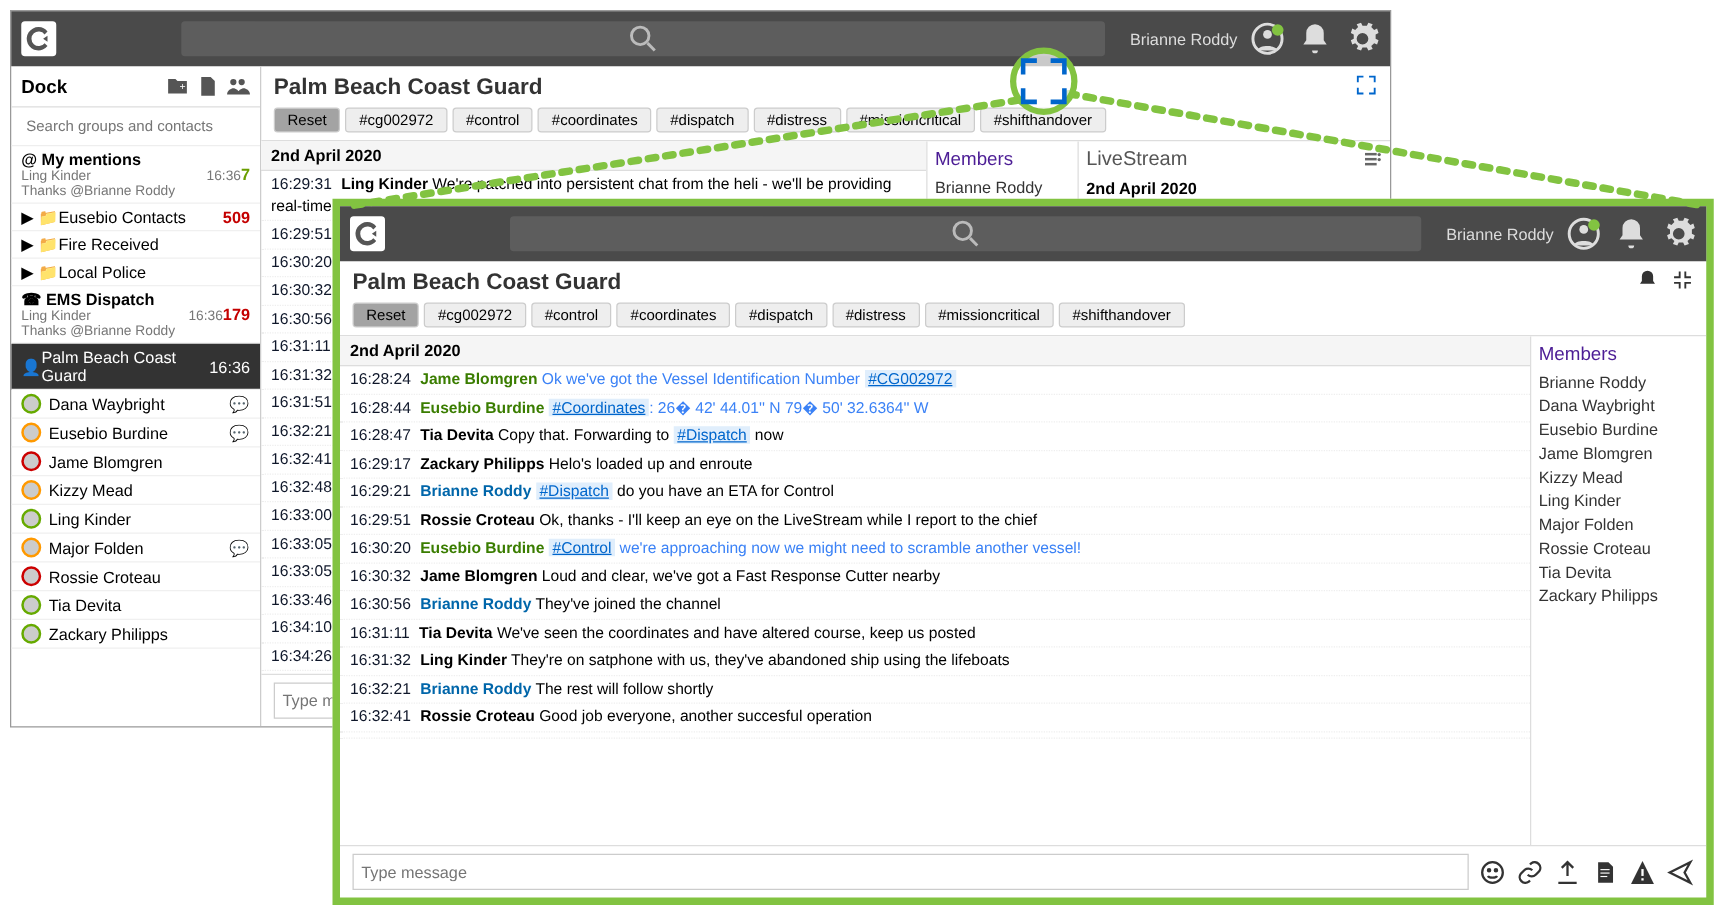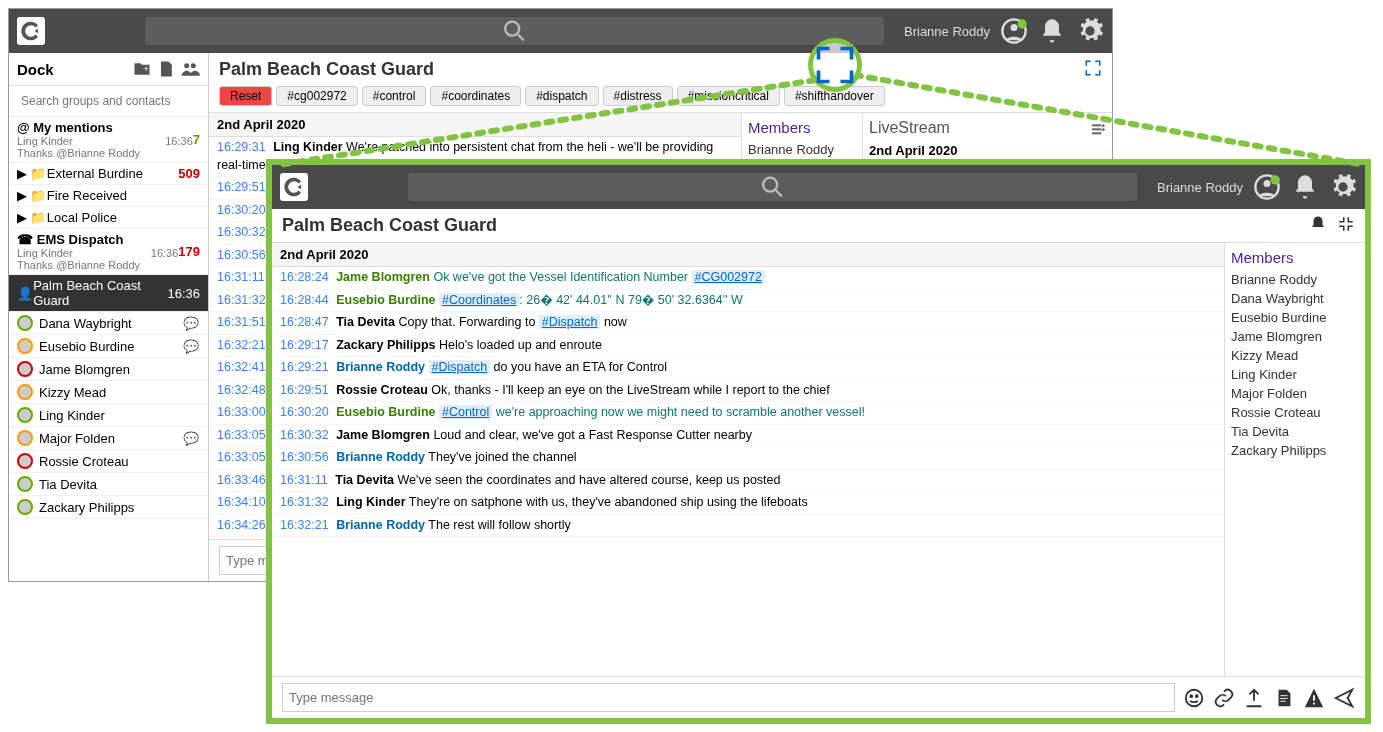--- a/index.html
+++ b/index.html
@@ -25,37 +25,37 @@
 .dock-item .sub{font-size:11px;color:#777}
 .dock-item .avatar{width:16px;height:16px;border-radius:50%;background:#ccc;margin-right:6px;border:2px solid}
 .cnt-green{color:#6a9e00}
 .cnt-red{color:#c40000}
 .chat-area{flex:1;display:flex;flex-direction:column;overflow:hidden}
 .chat-h{padding:6px 10px;border-bottom:1px solid #ddd}
 .chat-h .title{font-size:18px;font-weight:600;color:#333;display:inline-block}
 .chat-h .icons{float:right;display:flex;gap:10px;color:#444}
 .tags{margin-top:6px}
 .tag{display:inline-block;padding:2px 10px;background:#eee;border:1px solid #ccc;border-radius:3px;font-size:12px;margin-right:4px;cursor:pointer}
-.tag.reset{background:#ef4444}
+.tag.reset{background:#a3a3a3}
 .chat-body{flex:1;display:flex;overflow:hidden}
 .msgs{flex:1;overflow-y:auto;font-size:12.5px;border-right:1px solid #ddd}
 .date-h{padding:4px 8px;font-weight:600;background:#f5f5f5;border-bottom:1px solid #ddd;font-size:13px}
 .msg{padding:2px 8px;line-height:1.4;border-bottom:1px dotted #eee}
-.msg .time{color:#3b82f6;margin-right:4px}
+.msg .time{color:#0f172a;margin-right:4px}
 .msg .author{font-weight:600}
 .msg .au-green{color:#3a7d00}
 .msg .au-blue{color:#0066aa}
-.msg .txt-red{color:#0f766e}
+.msg .txt-red{color:#3b82f6}
 .hashtag{color:#0066cc;text-decoration:underline;background:#e0eefc;padding:0 3px}
 .members{width:120px;padding:6px;font-size:13px}
 .members.wide{width:140px}
 .members .t{font-size:15px;color:#4c1d95;margin-bottom:4px}
 .members .m{padding:2px 0;color:#333}
 .livestream{width:250px;border-left:1px solid #ddd;padding:6px;font-size:12px}
-.livestream .t{font-size:16px;color:#555;margin-bottom:4px;display:flex;align-items:flex-end}
+.livestream .t{font-size:16px;color:#555;margin-bottom:4px;display:flex;align-items:flex-start}
 .livestream .lsic{margin-left:auto;width:16px;height:16px}
 .msg-input{border-top:1px solid #ddd;padding:6px 10px;display:flex;align-items:center}
 .msg-input input{flex:1;border:1px solid #ccc;padding:6px;font-size:13px;outline:none;color:#999}
 .msg-input .ic{width:22px;height:22px;margin-left:8px;cursor:pointer;color:#444}
 .expand-circle{position:absolute;left:808px;top:38px;width:54px;height:54px;border:5px solid #82c341;border-radius:50%;z-index:20;background:rgba(255,255,255,0.7);display:flex;align-items:center;justify-content:center}
 svg{width:100%;height:100%}
 .dotline-path{position:absolute;z-index:15;pointer-events:none}
 .dotline-path line{stroke:#82c341;stroke-width:6;stroke-dasharray:6 8;stroke-linecap:round}
 </style>
 </head>
@@ -117,21 +117,21 @@
         <div style="flex:1">
           <div><b>@ My mentions</b></div>
           <div class="sub"><span>Ling Kinder</span> <span style="float:right">16:36</span></div>
           <div class="sub">Thanks @Brianne Roddy</div>
         </div>
         <span class="count cnt-green">7</span>
       </div>
       <div id="dock-folders">
           <div class="dock-item">
             <span>▶ 📁 </span>
-            <span class="label">External Burdine</span>
+            <span class="label">Eusebio Contacts</span>
             <span class="count cnt-red">509</span>
           </div>
           <div class="dock-item">
             <span>▶ 📁 </span>
             <span class="label">Fire Received</span>
           </div>
           <div class="dock-item">
             <span>▶ 📁 </span>
             <span class="label">Local Police</span>
           </div>
@@ -307,37 +307,39 @@
     <div class="chat-h">
       <span class="title">Palm Beach Coast Guard</span>
       <span class="icons">
         <span style="width:18px;height:18px;display:inline-block"><svg viewBox="0 0 24 24" fill="#333">
               <path d="M12 2a6 6 0 0 0-6 6v5l-2 3h16l-2-3V8a6 6 0 0 0-6-6z"></path>
             </svg></span>
         <span style="width:18px;height:18px;display:inline-block"><svg viewBox="0 0 24 24" fill="none" stroke="#333" stroke-width="2">
               <path d="M9 3v6H3M15 3v6h6M9 21v-6H3M15 21v-6h6"></path>
             </svg></span>
       </span>
+      <div class="tags" id="tags2"><span class="tag reset">Reset</span><span class="tag">#cg002972</span><span class="tag">#control</span><span class="tag">#coordinates</span><span class="tag">#dispatch</span><span class="tag">#distress</span><span class="tag">#missioncritical</span><span class="tag">#shifthandover</span></div>
     </div>
     <div class="chat-body">
       <div class="msgs">
         <div class="date-h">2nd April 2020</div>
         <div id="msgs-fg">
             <div class="msg"><span class="time">16:28:24</span> <span class="author au-green">Jame Blomgren</span> <span class="txt-red">Ok we've got the Vessel Identification Number </span><span class="hashtag">#CG002972</span></div>
             <div class="msg"><span class="time">16:28:44</span> <span class="author au-green">Eusebio Burdine</span> <span class="hashtag">#Coordinates</span><span class="txt-red">: 26� 42' 44.01'' N 79� 50' 32.6364'' W</span></div>
             <div class="msg"><span class="time">16:28:47</span> <span class="author ">Tia Devita</span> <span class="">Copy that. Forwarding to </span><span class="hashtag">#Dispatch</span><span class=""> now</span></div>
             <div class="msg"><span class="time">16:29:17</span> <span class="author ">Zackary Philipps</span> <span class="">Helo's loaded up and enroute</span></div>
             <div class="msg"><span class="time">16:29:21</span> <span class="author au-blue">Brianne Roddy</span> <span class="hashtag">#Dispatch</span><span class=""> do you have an ETA for Control</span></div>
             <div class="msg"><span class="time">16:29:51</span> <span class="author ">Rossie Croteau</span> <span class="">Ok, thanks - I'll keep an eye on the LiveStream while I report to the chief</span></div>
             <div class="msg"><span class="time">16:30:20</span> <span class="author au-green">Eusebio Burdine</span> <span class="hashtag">#Control</span><span class="txt-red"> we're approaching now we might need to scramble another vessel!</span></div>
             <div class="msg"><span class="time">16:30:32</span> <span class="author ">Jame Blomgren</span> <span class="">Loud and clear, we've got a Fast Response Cutter nearby</span></div>
             <div class="msg"><span class="time">16:30:56</span> <span class="author au-blue">Brianne Roddy</span> <span class="">They've joined the channel</span></div>
             <div class="msg"><span class="time">16:31:11</span> <span class="author ">Tia Devita</span> <span class="">We've seen the coordinates and have altered course, keep us posted</span></div>
             <div class="msg"><span class="time">16:31:32</span> <span class="author ">Ling Kinder</span> <span class="">They're on satphone with us, they've abandoned ship using the lifeboats</span></div>
             <div class="msg"><span class="time">16:32:21</span> <span class="author au-blue">Brianne Roddy</span> <span class="">The rest will follow shortly</span></div>
+            <div class="msg"><span class="time">16:32:41</span> <span class="author ">Rossie Croteau</span> <span class="">Good job everyone, another succesful operation</span></div>
             <div class="msg">  </div>
           </div>
       </div>
       <div class="members wide">
         <div class="t">Members</div>
         <div id="members2">
             <div class="m">Brianne Roddy</div>
             <div class="m">Dana Waybright</div>
             <div class="m">Eusebio Burdine</div>
             <div class="m">Jame Blomgren</div>

